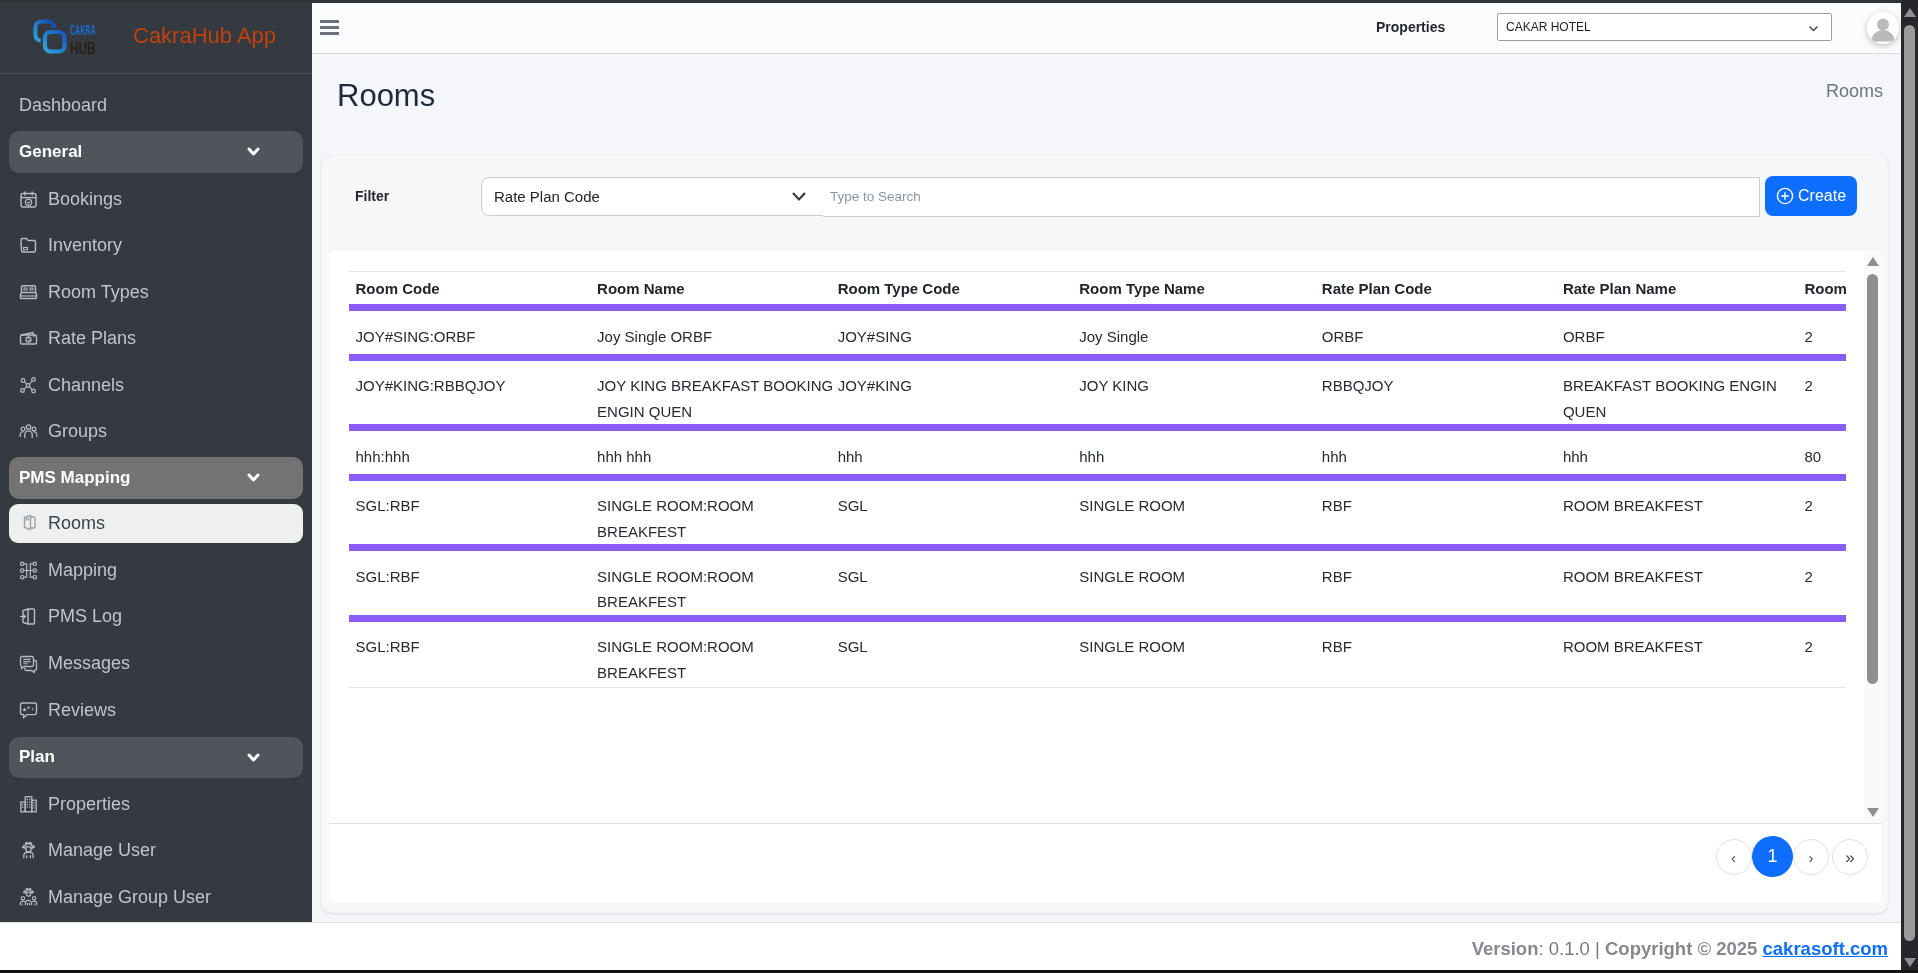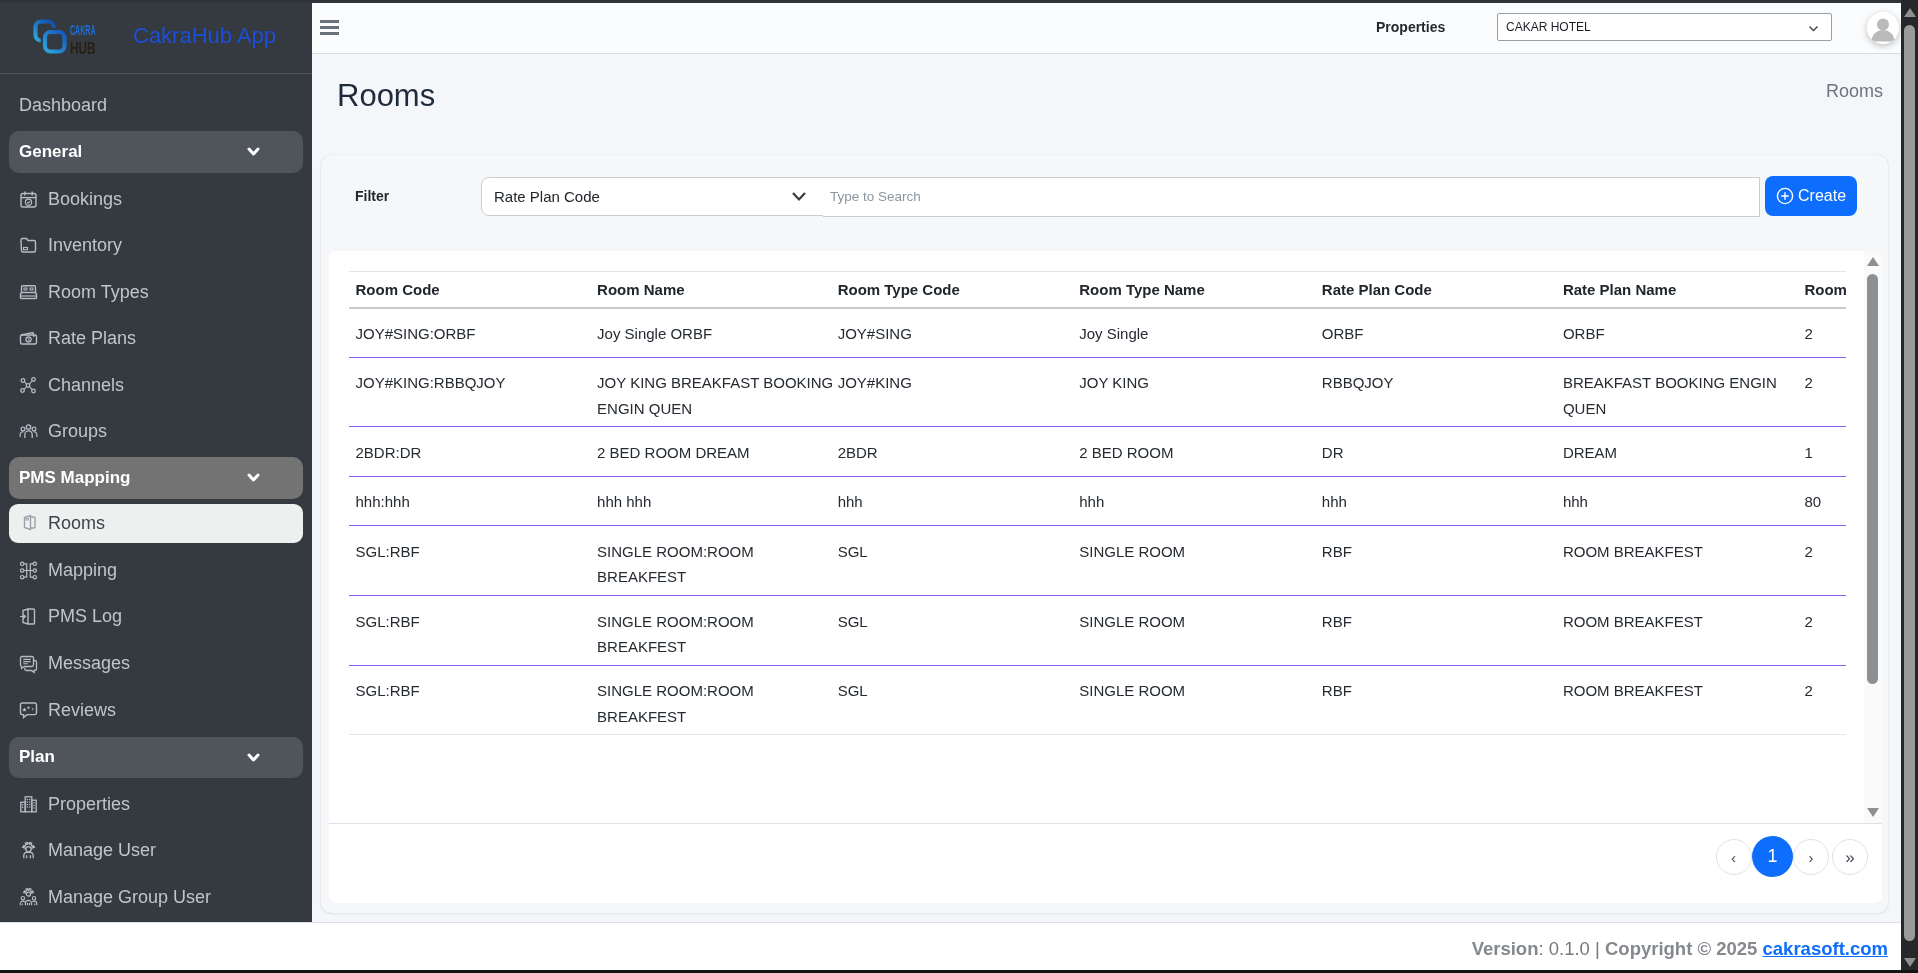--- a/index.html
+++ b/index.html
@@ -11,21 +11,21 @@
 #topstrip { left:0; top:0; width:1918px; height:3px; background:#303539; }
 #botstrip { left:0; top:970px; width:1918px; height:3px; background:#141517; }
 #vscroll { left:1901px; top:0; width:17px; height:973px; background:#26272a; }
 #vthumb { left:1904px; top:25px; width:11px; height:916px; background:#9a9a9a; border-radius:6px; }
 .tri-up { width:0; height:0; border-left:6px solid transparent; border-right:6px solid transparent; border-bottom:9px solid #8f8f8f; }
 .tri-dn { width:0; height:0; border-left:6px solid transparent; border-right:6px solid transparent; border-top:9px solid #8f8f8f; }
 
 
 #sidebar { left:0; top:3px; width:312px; height:919px; background:#343a40; }
 #brandline { left:0; top:73px; width:312px; height:1px; background:#4b5157; }
-#appname { left:133px; top:22.5px; font-size:22px; color:#1d4ed8; line-height:26px; }
+#appname { left:133px; top:22.5px; font-size:22px; color:#c2410c; line-height:26px; }
 .sitem { position:absolute; left:0; width:284px; height:46px; display:flex; align-items:center; color:#c0c5cb; font-size:18px; }
 .sitem svg { position:absolute; left:18px; width:21px; height:21px; }
 .sitem span { position:absolute; left:48px; }
 .spill { position:absolute; left:9px; width:294px; border-radius:10px; color:#fff; font-weight:bold; font-size:17px; display:flex; align-items:center; }
 .spill span { position:absolute; left:10px; }
 .chev { position:absolute; left:236.5px; width:15px; height:15px; }
 
 #navbar { left:312px; top:3px; width:1589px; height:51px; background:#fbfcfd; border-bottom:1px solid #d8dce0; }
 #burger { left:320px; top:20px; width:19px; height:15px; }
 #burger div { height:3.2px; background:#6a737b; margin-bottom:2.7px; }
@@ -45,21 +45,21 @@
 #createbtn { left:1765px; top:176px; width:92px; height:40px; background:#0d6efd; border-radius:8px; color:#fff;padding-left:10px; }
 #createbtn svg { position:absolute; left:11px; top:11px; }
 #createbtn span { position:absolute; left:33px; top:0; font-size:16px; line-height:40px; }
 
 
 #twrap { left:329px; top:251px; width:1553px; height:572px; background:#fff; border-radius:6px 6px 0 0; }
 #tclip { left:19.5px; top:20px; width:1497px; height:551px; overflow:hidden; }
 table { border-collapse:collapse; table-layout:fixed; width:1540px; font-size:15px; color:#252b31; }
 th { text-align:left; font-size:15px; color:#20262c; border-top:1px solid #e3e6e9; border-bottom:2px solid #c7cbcf; height:36px; padding:0 0 0 7px; vertical-align:middle; }
 tbody tr:last-child td { border-bottom:1px solid #e3e6e9; }
-td { vertical-align:top; padding:12.5px 4px 0 7px; line-height:25.5px; border-top:1px solid #8b5cf6; }
+td { vertical-align:top; padding:12.5px 4px 0 7px; line-height:25.5px; border-top:7px solid #8b5cf6; }
 
 #itrack { left:1864px; top:251px; width:18px; height:572px; background:#fafafa; border-radius:0 6px 0 0; }
 #ithumb { left:1866.5px; top:274px; width:11px; height:410px; background:#8d9093; border-radius:6px; }
 
 
 #pgbox { left:329px; top:823px; width:1553px; height:80px; background:#fff; border-top:1px solid #dee2e6; border-radius:0 0 8px 8px; }
 .pcirc { position:absolute; border-radius:50%; background:#fff; border:1px solid #dee2e6; color:#3f4750; text-align:center; }
 .pact { background:#0d6efd; border:none; color:#fff; }
 
 
@@ -326,29 +326,20 @@
   <tr style="height:69.5px">
             <td>JOY#KING:RBBQJOY</td>
             <td><nobr>JOY KING BREAKFAST BOOKING</nobr><br><nobr>ENGIN QUEN</nobr></td>
             <td>JOY#KING</td>
             <td>JOY KING</td>
             <td>RBBQJOY</td>
             <td><nobr>BREAKFAST BOOKING ENGIN</nobr><br><nobr>QUEN</nobr></td>
             <td>2</td>
           </tr>
   <tr style="height:49.5px">
-            <td>2BDR:DR</td>
-            <td>2 BED ROOM DREAM</td>
-            <td>2BDR</td>
-            <td>2 BED ROOM</td>
-            <td>DR</td>
-            <td>DREAM</td>
-            <td>1</td>
-          </tr>
-  <tr style="height:49.5px">
             <td>hhh:hhh</td>
             <td>hhh hhh</td>
             <td>hhh</td>
             <td>hhh</td>
             <td>hhh</td>
             <td>hhh</td>
             <td>80</td>
           </tr>
   <tr style="height:70px">
             <td>SGL:RBF</td>

